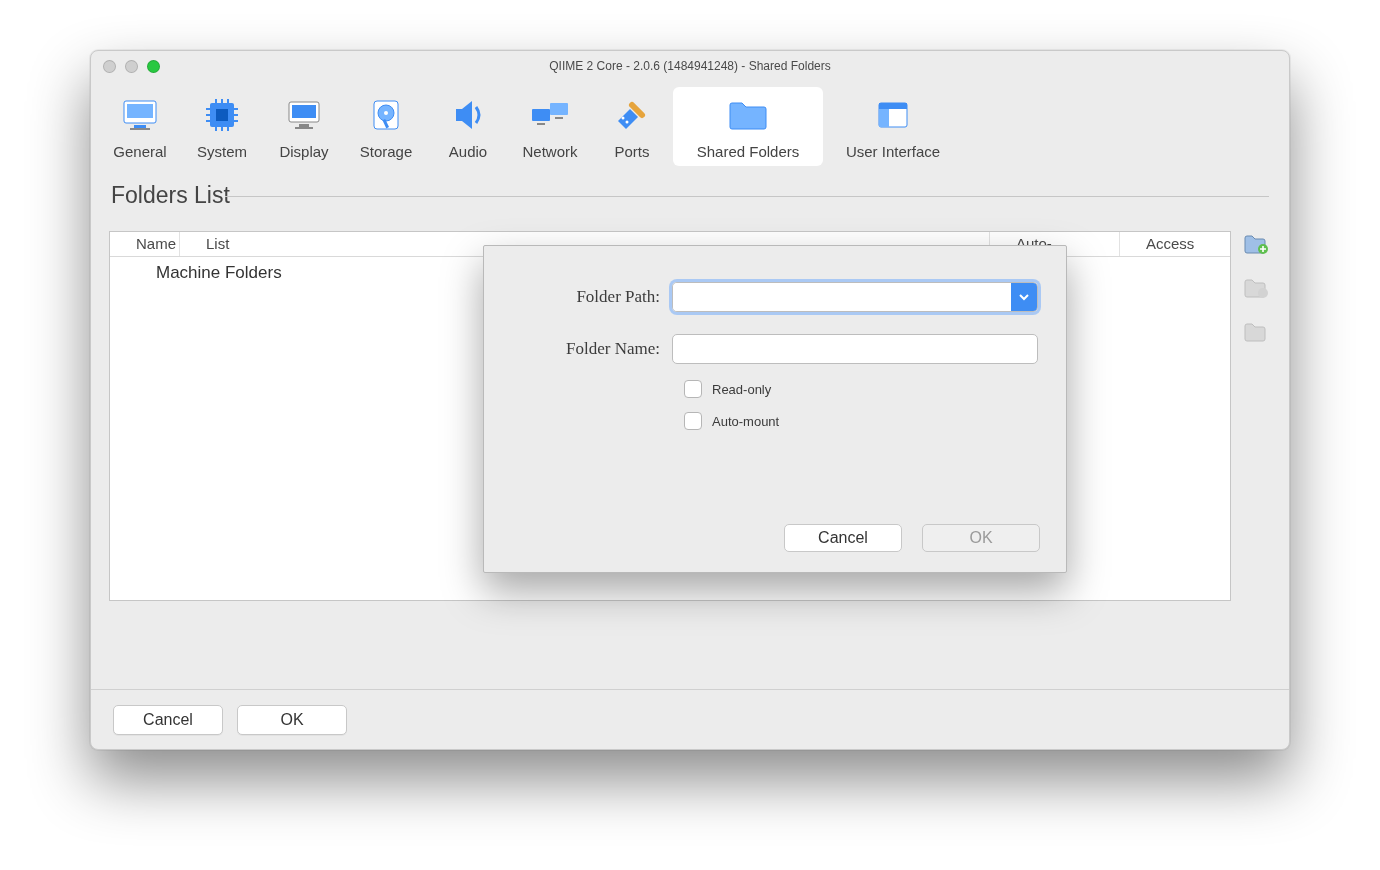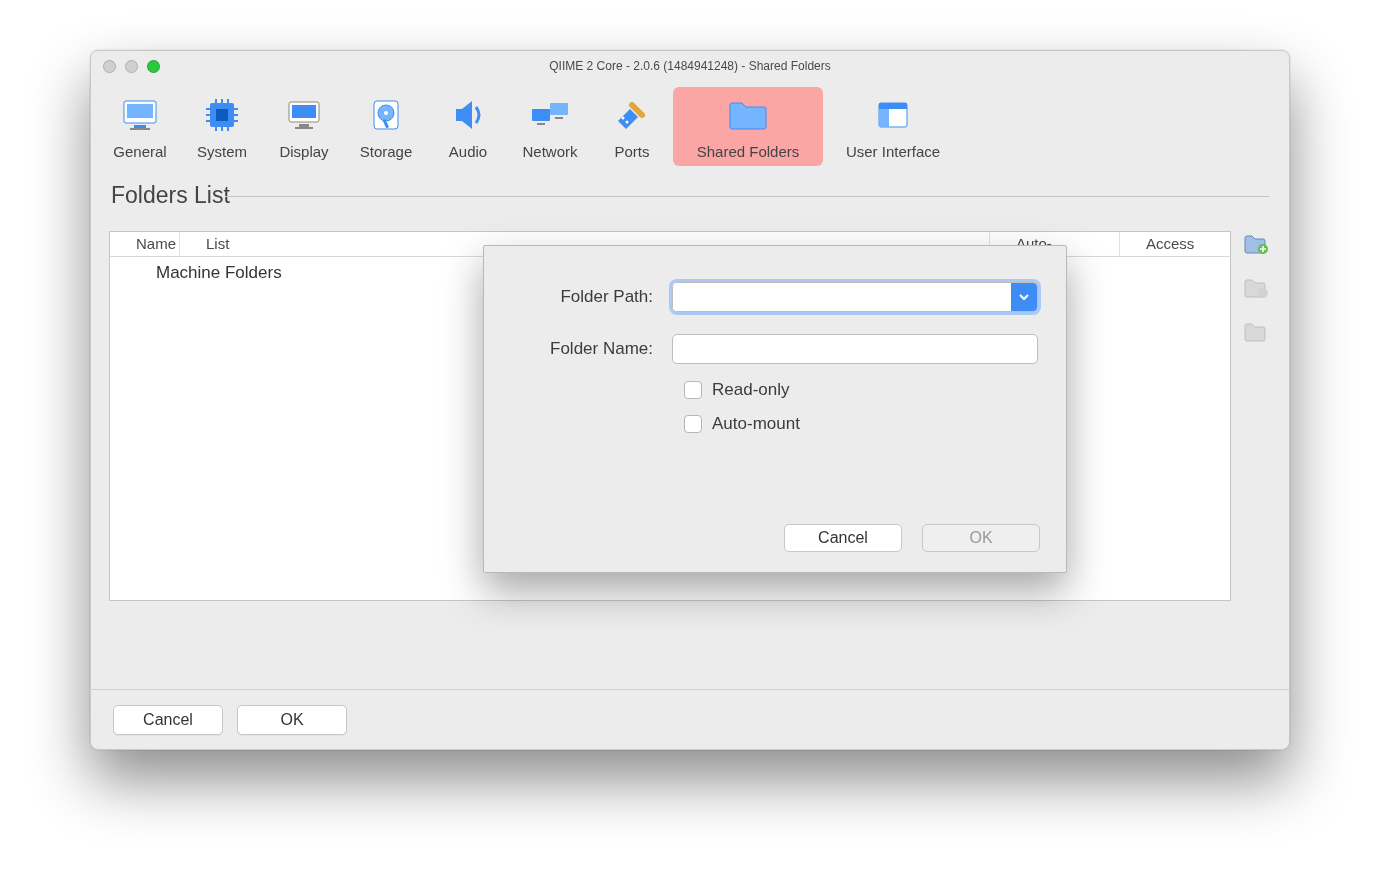--- a/index.html
+++ b/index.html
@@ -42,21 +42,21 @@
   gap: 0;
 }
 .tool {
   display: flex; flex-direction: column; align-items: center;
   padding: 4px 10px 6px 10px;
   min-width: 82px;
   border-radius: 6px;
   font-size: 15px; color: #444;
   cursor: default;
 }
-.tool.selected { background: #fca5a5; }
+.tool.selected { background: #ffffff; }
 .tool .ticon { width: 48px; height: 48px; display:flex; align-items:center; justify-content:center; }
 .tool.wider { min-width: 140px; text-align: center; }
 .tool.sf   { min-width: 150px; }
 .tool .lbl { margin-top: 4px; }
 
 .content {
   flex: 1;
   padding: 6px 18px 0 18px;
   position: relative;
 }
@@ -119,37 +119,37 @@
   position: absolute;
   left: 392px; top: 194px;
   width: 584px; height: 328px;
   background: #ececec;
   border: 1px solid #b9b9b9;
   border-radius: 2px;
   box-shadow: 0 18px 40px rgba(0,0,0,.35);
   padding: 36px 28px 20px 28px;
 }
 .formrow { display:flex; align-items:center; margin-bottom: 22px; }
-.formrow .lab { width: 160px; text-align:right; font-size:17px; color:#3c3c3c; padding-right: 19px; }
+.formrow .lab { width: 160px; text-align:right; font-size:17px; color:#3c3c3c; padding-right: 12px; font-family: Liberation Serif, serif; }
 .combo {
   flex:1; height: 30px; display:flex;
   border: 1px solid #bdbdbd; border-radius: 5px; overflow:hidden;
   box-shadow: 0 0 0 3px rgba(90,160,255,.45);
 }
 .combo input { flex:1; border:none; outline:none; padding:0 8px; font-size:15px; background:#fff; }
 .combo .drop {
   width: 26px; background:#3e8df4;
   display:flex; align-items:center; justify-content:center;
 }
 .txt {
   flex:1; height:30px; border:1px solid #bdbdbd; border-radius:5px;
   background:#fff; padding:0 8px; font-size:15px; outline:none;
 }
 .checks { margin-left: 172px; display:flex; flex-direction:column; gap:14px; margin-top:-6px; }
-.chk { display:flex; align-items:center; gap:10px; font-size:17px; color:#3c3c3c; }
+.chk { display:flex; align-items:center; gap:10px; font-size:13px; color:#3c3c3c; }
 .chk .box { width:18px; height:18px; border:1px solid #b6b6b6; border-radius:4px; background:#fff; }
 .sheet-buttons { position:absolute; right:26px; bottom:20px; display:flex; gap:20px; }
 .sbtn {
   height:28px; min-width:118px;
   border:1px solid #c8c8c8; border-radius:5px; background:#fff;
   font-size:16px; color:#333;
   display:flex; align-items:center; justify-content:center;
 }
 .sbtn.disabled { background:#efefef; color:#9a9a9a; }
 

